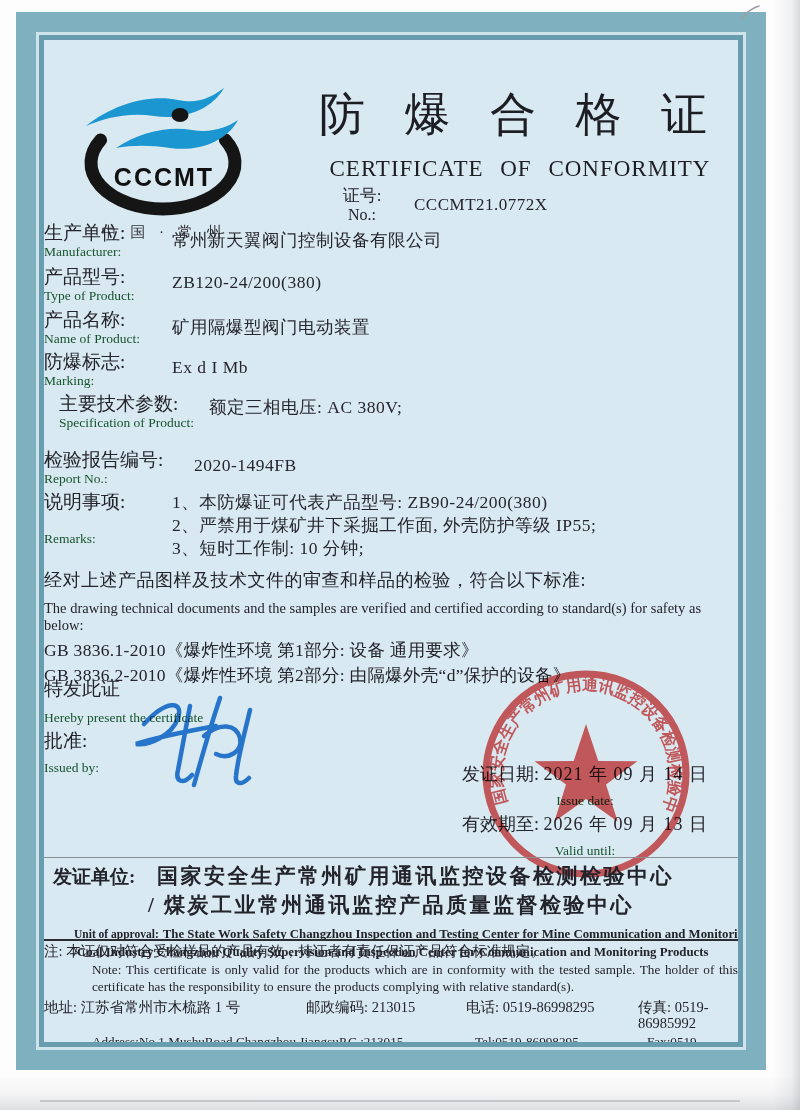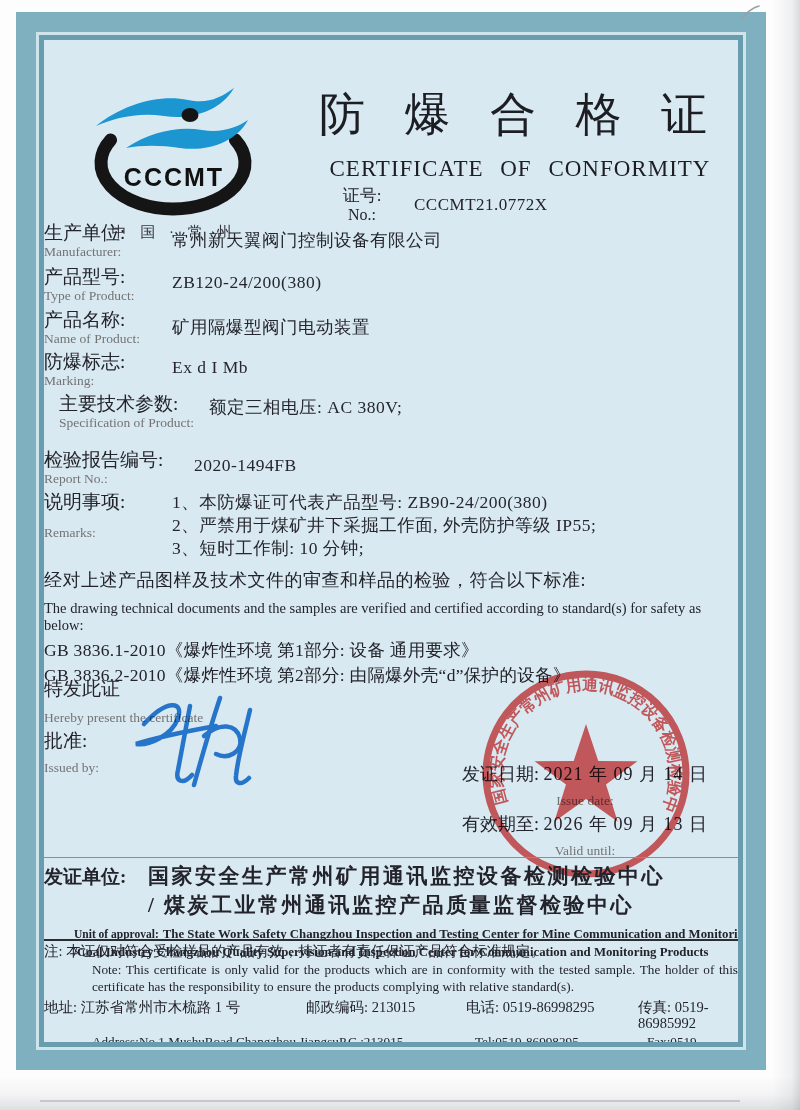--- a/index.html
+++ b/index.html
@@ -14,21 +14,21 @@
 
   
   .band{position:absolute;left:16px;top:12px;width:750px;height:1058px;
         background:#7fb0bf;padding:0;box-sizing:border-box;}
   .pin{position:absolute;left:20px;top:20px;right:20px;bottom:20px;background:#cfe3ea;}
   .rule{position:absolute;left:3px;top:3px;right:3px;bottom:3px;background:#679dae;}
   .content{position:absolute;left:5px;top:5px;right:5px;bottom:5px;background:#d9e9f1;overflow:hidden;}
 
   .abs{position:absolute;}
   .cn-label{font-size:19px;color:#23232b;}
-  .en-label{font-size:13.5px;color:#737373;}
+  .en-label{font-size:13.5px;color:#14532d;}
   .value{font-size:17.5px;color:#26262e;letter-spacing:.5px;}
 
   
   .title-cn{font-size:46px;letter-spacing:14px;color:#1d1d24;text-align:center;white-space:nowrap;}
   .title-en{font-size:23px;letter-spacing:1px;word-spacing:10px;text-align:center;margin-top:10px;color:#1d1d24;}
   .certno-labels{text-align:center;line-height:1.15;}
   .certno-cn{font-size:17px;}
   .certno-en{font-size:16px;}
   .certno-val{font-size:17px;letter-spacing:.5px;}
 
@@ -56,21 +56,21 @@
 </style>
 </head>
 <body>
 
 <div class="page">
   <div class="band">
     <div class="pin">
       <div class="rule">
         <div class="content">
 
-          <div class="abs" style="left:24px;top:42px;width:212px;height:164px;">
+          <div class="abs" style="left:14px;top:42px;width:212px;height:164px;">
             <svg width="212" height="164" viewBox="0 0 212 164">
               <path d="M42.6 58 A72 46 0 1 0 167.4 58" fill="none" stroke="#151515" stroke-width="13" stroke-linecap="round"></path>
               <path d="M28 44 C55 22, 92 12, 120 18 C140 22, 152 16, 166 6 C152 30, 122 38, 96 34 C70 30, 46 36, 28 44 Z" fill="#1b96d0"></path>
               <path d="M58 66 C82 50, 110 44, 134 48 C154 51, 168 46, 180 38 C168 60, 140 70, 112 66 C92 63, 74 63, 58 66 Z" fill="#1b96d0"></path>
               <ellipse cx="122" cy="33" rx="8.5" ry="7" fill="#151515"></ellipse>
               <text x="106" y="104" text-anchor="middle" font-family="Liberation Sans, sans-serif" font-size="25" font-weight="bold" letter-spacing="2" fill="#111">CCCMT</text>
               <text x="106" y="155" text-anchor="middle" font-size="15" letter-spacing="5" fill="#33333a">中 国 · 常 州</text>
             </svg>
           </div>
 
@@ -125,21 +125,21 @@
           <div class="fieldrow" style="top:409px;">
             <div class="fl" style="flex-basis:150px;width:150px;">
                 <span class="cn-label">检验报告编号:</span>
                 <span class="en-label">Report No.:</span>
               </div>
             <div class="fv value">2020-1494FB</div>
           </div>
           <div class="fieldrow" style="top:451px;">
             <div class="fl" style="flex-basis:128px;width:128px;">
               <span class="cn-label">说明事项:</span>
-              <span class="en-label" style="margin-top:12px;">Remarks:</span>
+              <span class="en-label" style="margin-top:18px;">Remarks:</span>
             </div>
             <div class="fv value" style="padding-top:0;">
               <div class="rem-line">1、本防爆证可代表产品型号: ZB90-24/200(380)</div>
               <div class="rem-line">2、严禁用于煤矿井下采掘工作面, 外壳防护等级 IP55;</div>
               <div class="rem-line">3、短时工作制: 10 分钟;</div>
             </div>
           </div>
 
           <div class="abs" style="left:0;top:528px;width:694px;">
             <div class="std-cn">经对上述产品图样及技术文件的审查和样品的检验，符合以下标准:</div>
@@ -189,21 +189,21 @@
               <polygon points="112,62 124.3,99 163.4,99.3 132,122.5 143.7,159.7 112,137 80.3,159.7 92,122.5 60.6,99.3 99.7,99" fill="#dd4343"></polygon>
               <text font-size="17" font-weight="bold" fill="#dd4343" letter-spacing="0">
                 <textPath href="#sealArc" startOffset="0" textLength="346" lengthAdjust="spacingAndGlyphs">国家安全生产常州矿用通讯监控设备检测检验中心</textPath>
               </text>
             </svg>
           </div>
 
           <div class="abs divider1" style="left:0;top:817px;width:694px;"></div>
 
           <div class="abs" style="left:0;top:822px;width:694px;">
-            <div style="display:flex;align-items:flex-start;">
+            <div style="display:flex;align-items:flex-start;padding-left:9px;">
               <span style="font-size:19px;font-weight:bold;flex:0 0 104px;padding-top:2px;">发证单位:</span>
               <span class="approval-line-cn">国家安全生产常州矿用通讯监控设备检测检验中心</span>
             </div>
             <div class="approval-line-cn" style="margin:1px 0 0 104px;">/ 煤炭工业常州通讯监控产品质量监督检验中心</div>
             <div style="margin-top:5px;white-space:nowrap;">
               <span class="approval-en" style="font-size:11.5px;padding-left:30px;">Unit of approval:</span>
               <span class="approval-en">The State Work Safety Changzhou Inspection and Testing Center for Mine Communication and Monitoring Devices</span>
             </div>
             <div class="approval-en" style="margin-top:3px;text-align:center;">/Coal Industry Changzhou Quality Supervision and Inspection Center for Communication and Monitoring Products</div>
           </div>

